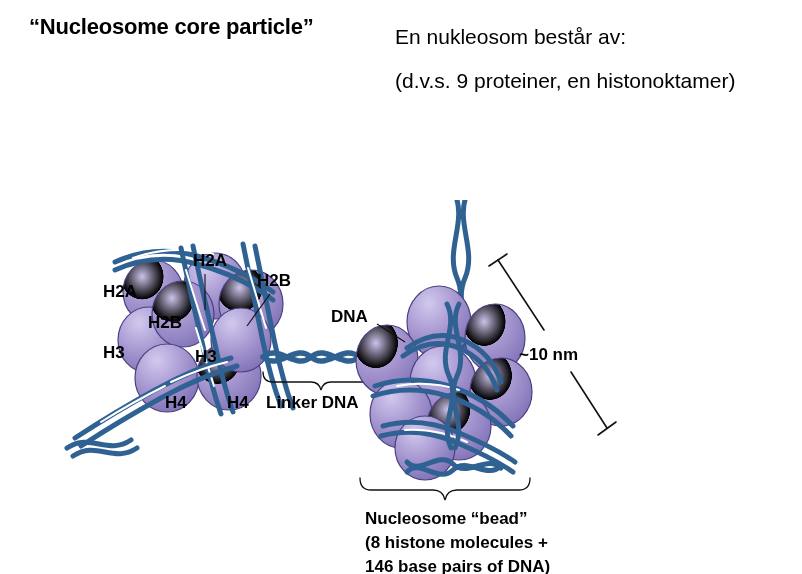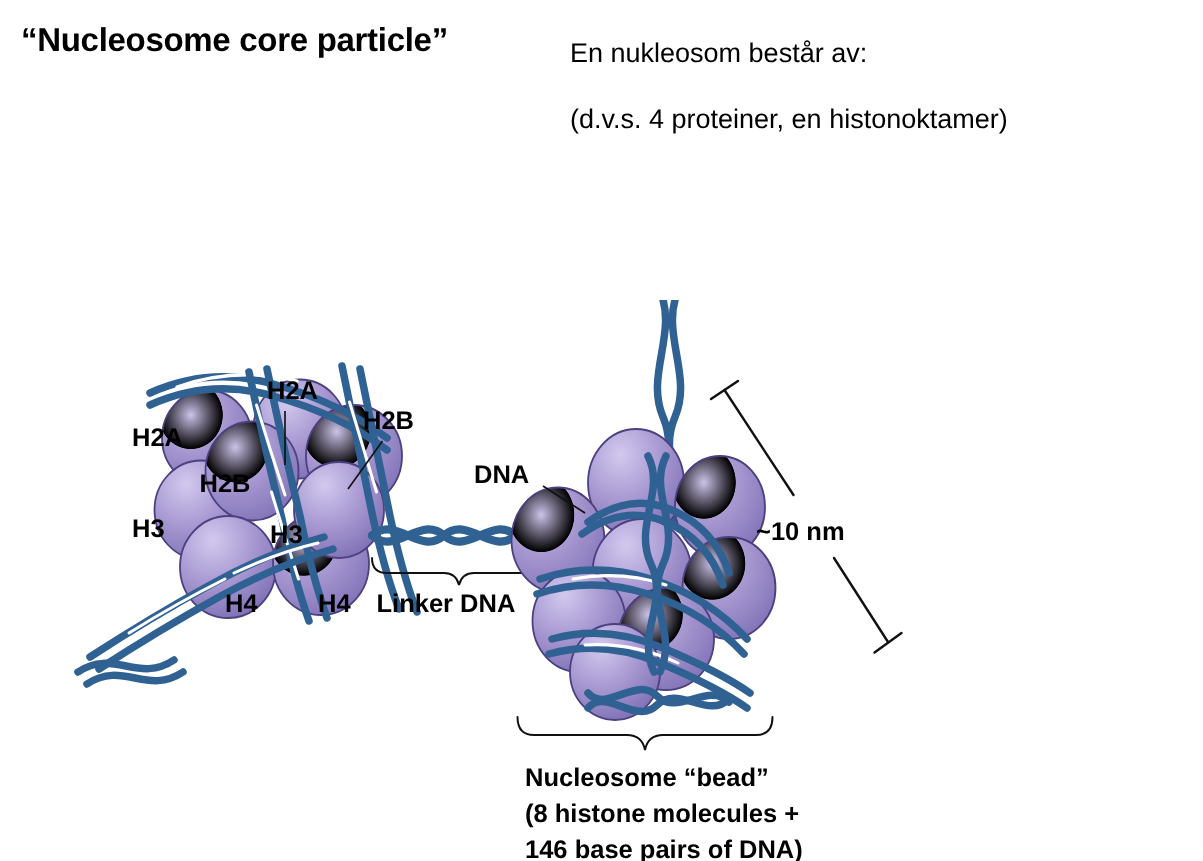--- a/index.html
+++ b/index.html
@@ -1,44 +1,44 @@
 <!DOCTYPE html>
 <html><head>
 <meta charset="utf-8">
 <style>
   html,body{margin:0;padding:0;background:#ffffff;}
   body{width:802px;height:574px;position:relative;overflow:hidden;
        font-family:"Liberation Sans",sans-serif;color:#000;}
-  #slide{position:absolute;inset:0;background:#fff;}
+  #slide{position:absolute;inset:0;background:#fff;margin-left:15px;}
 
   .title{position:absolute;left:14px;top:14px;font-size:22px;font-weight:bold;
          letter-spacing:-.2px;white-space:nowrap;}
 
-  .notes{position:absolute;left:380px;top:26px;font-size:18px;line-height:1.0;}
+  .notes{position:absolute;left:380px;top:26px;font-size:21px;line-height:1.0;}
   .notes .ln{height:22px;white-space:nowrap;}
   .notes .sp{height:22px;}
 
   #diagram{position:absolute;left:0px;top:200px;width:802px;height:374px;}
   svg{display:block;}
   .dlabel{font-family:"Liberation Sans",sans-serif;font-weight:bold;fill:#000;}
   .lead{stroke:#111;stroke-width:1.1;fill:none;}
   .brace{stroke:#111;stroke-width:1.3;fill:none;stroke-linecap:round;}
   .dim{stroke:#111;stroke-width:1.6;fill:none;stroke-linecap:round;}
 </style>
 </head>
 <body>
 
 <div id="slide">
 
   <div class="title">“Nucleosome core particle”</div>
 
   <div class="notes">
     <div class="ln">En nukleosom består av:</div>
     <div class="sp"></div>
-    <div class="ln">(d.v.s. 4 proteiner, en histonoktamer)</div>
+    <div class="ln">(d.v.s. 9 proteiner, en histonoktamer)</div>
     <div class="sp"></div>
   </div>
 
   <div id="diagram">
     <svg width="802" height="374" viewBox="0 0 802 374" xmlns="http://www.w3.org/2000/svg">
       <defs>
         <radialGradient id="gH" cx="32%" cy="26%" r="78%">
           <stop offset="0%" stop-color="#cdc3ea"></stop>
           <stop offset="45%" stop-color="#a99aд2"></stop>
           <stop offset="46%" stop-color="#a99ad2"></stop>

